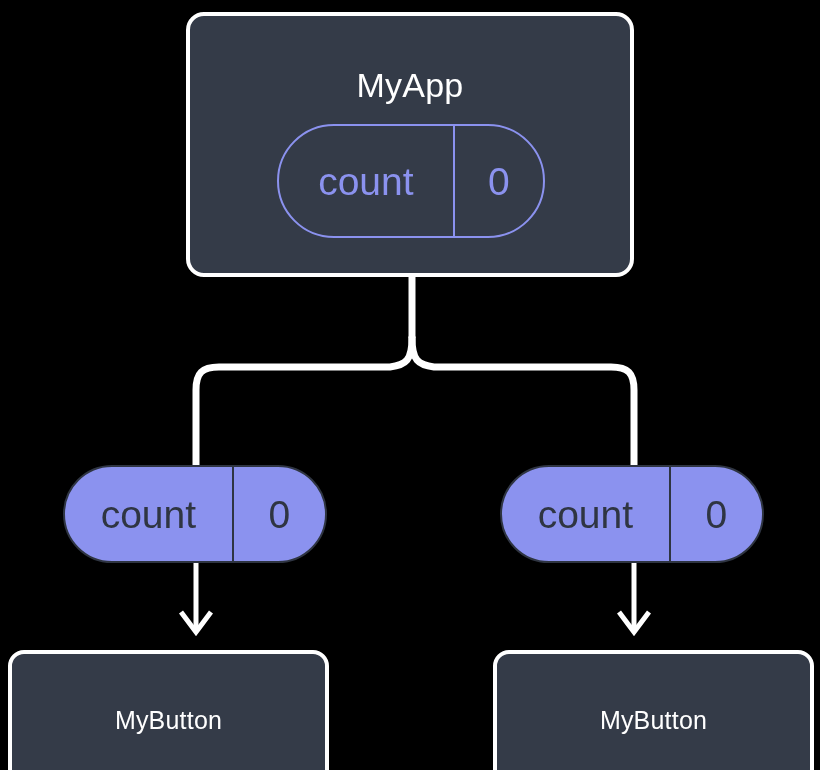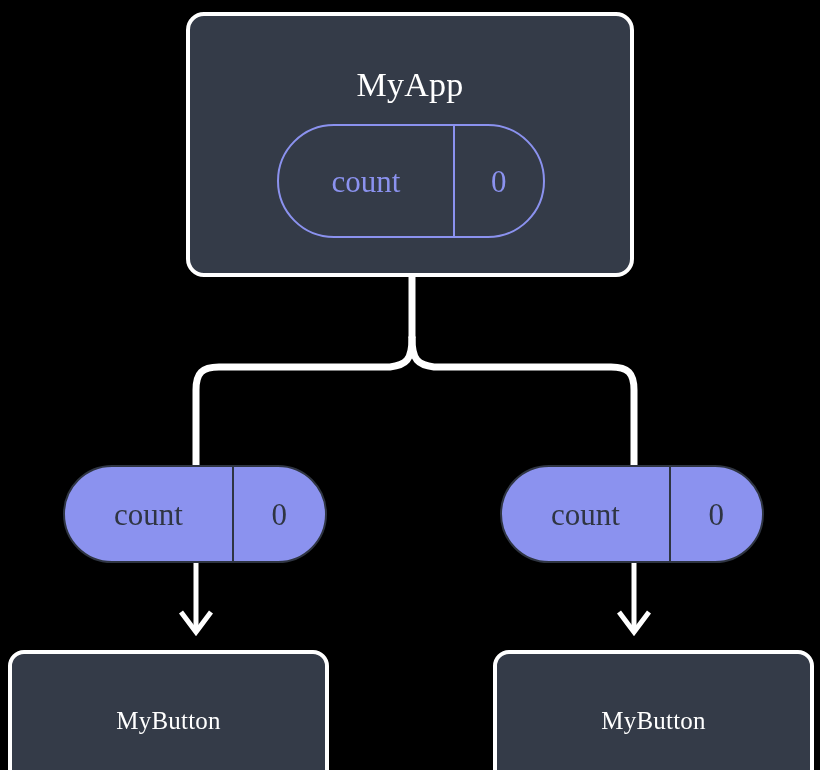--- a/index.html
+++ b/index.html
@@ -6,21 +6,21 @@
     margin: 0;
     padding: 0;
     background: #000000;
   }
   #stage {
     position: relative;
     width: 820px;
     height: 770px;
     background: #000000;
     overflow: hidden;
-    font-family: Liberation Serif, serif;
+    font-family: Liberation Sans, sans-serif;
   }
   #wires {
     position: absolute;
     left: 0;
     top: 0;
     width: 820px;
     height: 770px;
     pointer-events: none;
   }
 
@@ -80,21 +80,21 @@
     display: flex;
     align-items: stretch;
     border-radius: 999px;
     overflow: hidden;
   }
   .pill .pill-key,
   .pill .pill-val {
     display: flex;
     align-items: center;
     justify-content: center;
-    font-size: 31px;
+    font-size: 39px;
     line-height: 1;
     white-space: nowrap;
   }
 
   
   .pill-outline {
     border: 2px solid #8b92ef;
     background: transparent;
   }
   .pill-outline .pill-key,

